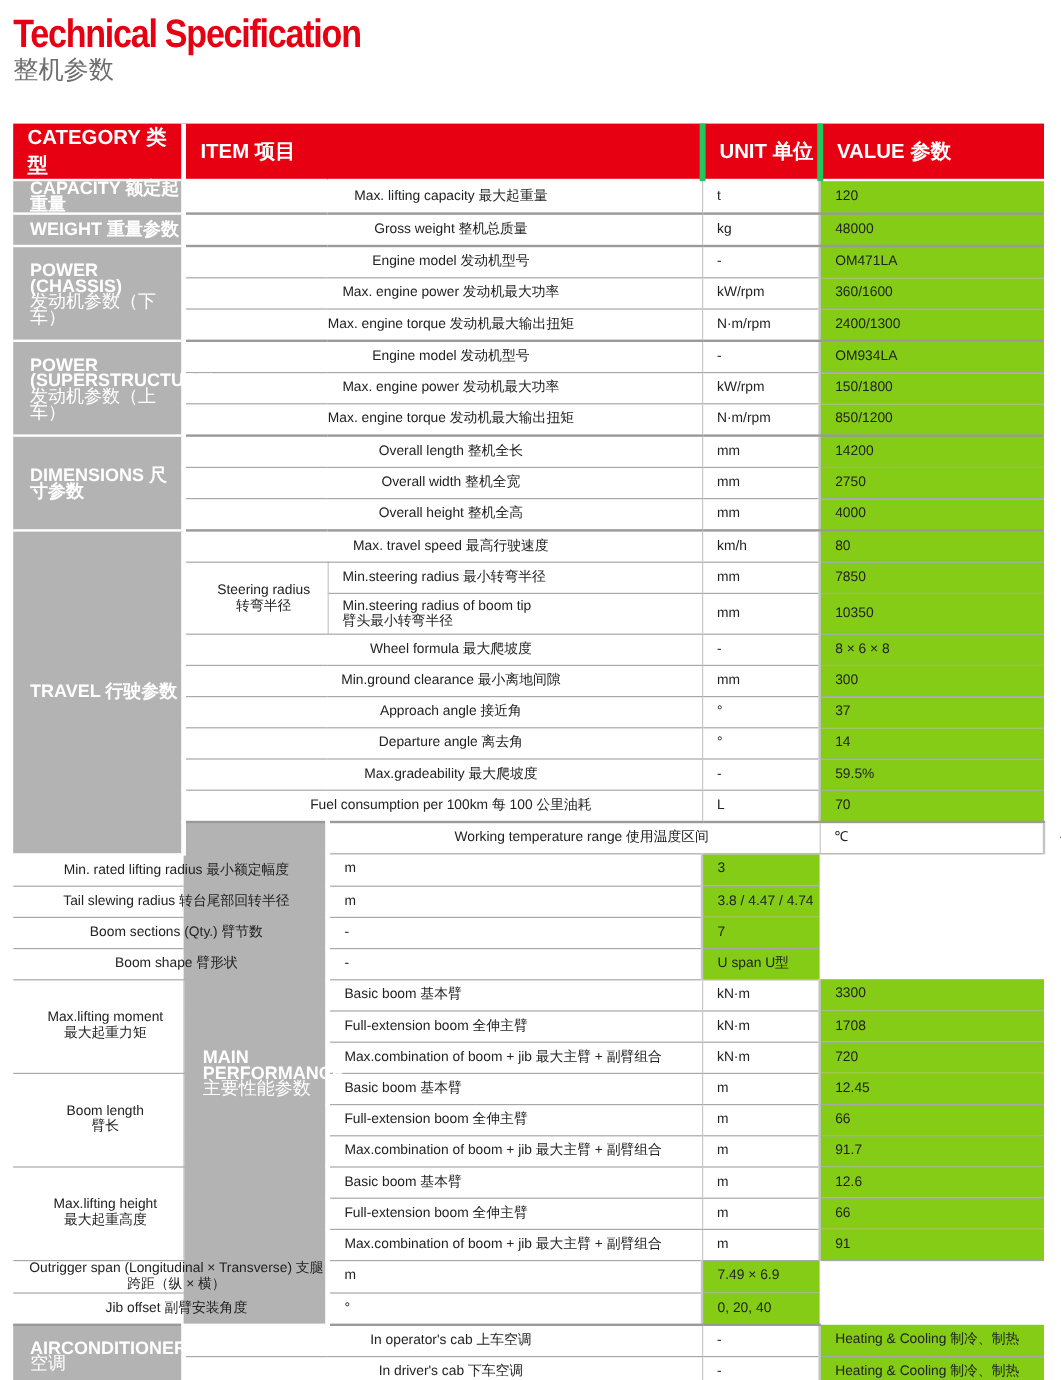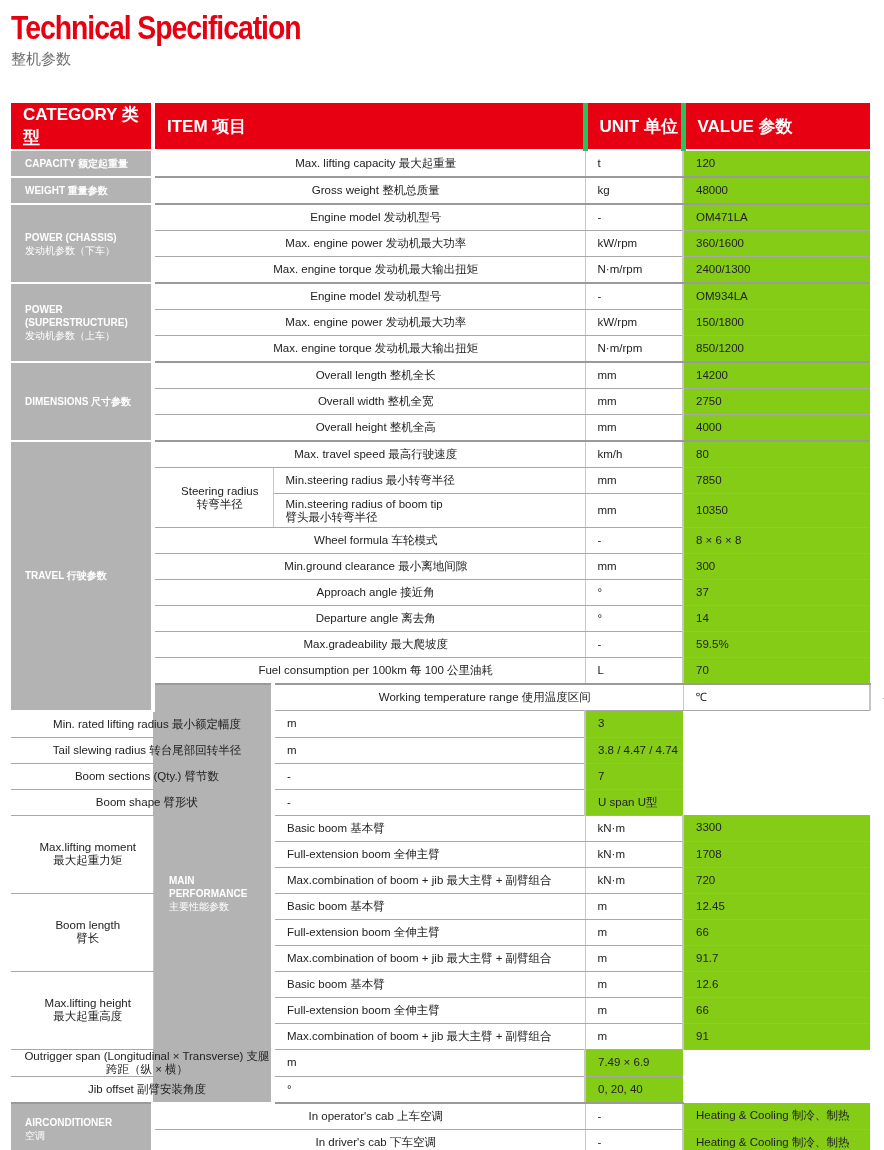--- a/index.html
+++ b/index.html
@@ -1,29 +1,29 @@
 <!DOCTYPE html>
 <html><head>
 <meta charset="utf-8">
 <style>
   html, body { margin:0; padding:0; background:#ffffff; }
   body { width:884px; height:1150px; position:relative; font-family:"Liberation Sans", sans-serif; color:#222; overflow:hidden; }
   .title { position:absolute; left:11px; top:8px; font-family:"Liberation Sans", sans-serif; font-weight:bold; font-size:33px; color:#e60012; letter-spacing:-1.2px; transform:scaleX(0.86); transform-origin:left top; line-height:40px; white-space:nowrap; }
-  .subtitle { position:absolute; left:11px; top:46px; font-size:15px; color:#6d6d6d; line-height:26px; }
+  .subtitle { position:absolute; left:11px; top:46px; font-size:21px; color:#6d6d6d; line-height:26px; }
   table.spec { position:absolute; left:11px; top:103px; width:859px; border-collapse:collapse; table-layout:fixed; font-size:11.5px; }
   table.spec col.c1 { width:142px; }
   table.spec col.c2a { width:120px; }
   table.spec col.c2b { width:312px; }
   table.spec col.c3 { width:98px; }
   table.spec col.c4 { width:187px; }
   th { background:#e60012; color:#fff; font-weight:bold; text-align:left; height:21px; padding:0 0 0 12px; font-size:17px; border-left:4px solid #fff; border-bottom:2px solid #fff; }
   th.h-cat { border-left:none; }
   th.h-unit, th.h-val { border-left:5px solid #22c55e; }
   td { height:25px; padding:0 0 0 12px; border-bottom:1px solid #a8a8a8; vertical-align:middle; line-height:13px; }
-  td.cat { background:#b3b3b3; color:#fff; font-weight:bold; border-bottom:2px solid #fff; border-right:4px solid #fff; padding-left:14px; font-size:10px; }
+  td.cat { background:#b3b3b3; color:#fff; font-weight:bold; border-bottom:2px solid #fff; border-right:4px solid #fff; padding-left:14px; font-size:15px; }
   td.cat .cn { font-weight:normal; }
   td.item { border-left:none;text-align:center; }
   td.sub { border-left:1px solid #c8c8c8; }
   td.grp { border-right:1px solid #c8c8c8; }
   td.unit { border-left:1px solid #c8c8c8; }
   td.val { background:#84cc16; border-left:2px solid #c6c6c6; }
   tr.tall td { height:33px; }
   tr.sectend td { border-bottom:2px solid #9a9a9a; }
   tr.sectend td.cat { border-bottom:2px solid #fff; }
 </style>
@@ -140,21 +140,21 @@
     </tr>
     <tr class="tall">
       <td class="sub">
         <div>Min.steering radius of boom tip</div>
         <div>臂头最小转弯半径</div>
       </td>
       <td class="unit">mm</td>
       <td class="val">10350</td>
     </tr>
     <tr>
-      <td colspan="2" class="item">Wheel formula 车轮模式</td>
+      <td colspan="2" class="item">Wheel formula 最大爬坡度</td>
       <td class="unit">-</td>
       <td class="val">8 × 6 × 8</td>
     </tr>
     <tr>
       <td colspan="2" class="item">Min.ground clearance 最小离地间隙</td>
       <td class="unit">mm</td>
       <td class="val">300</td>
     </tr>
     <tr>
       <td colspan="2" class="item">Approach angle 接近角</td>

